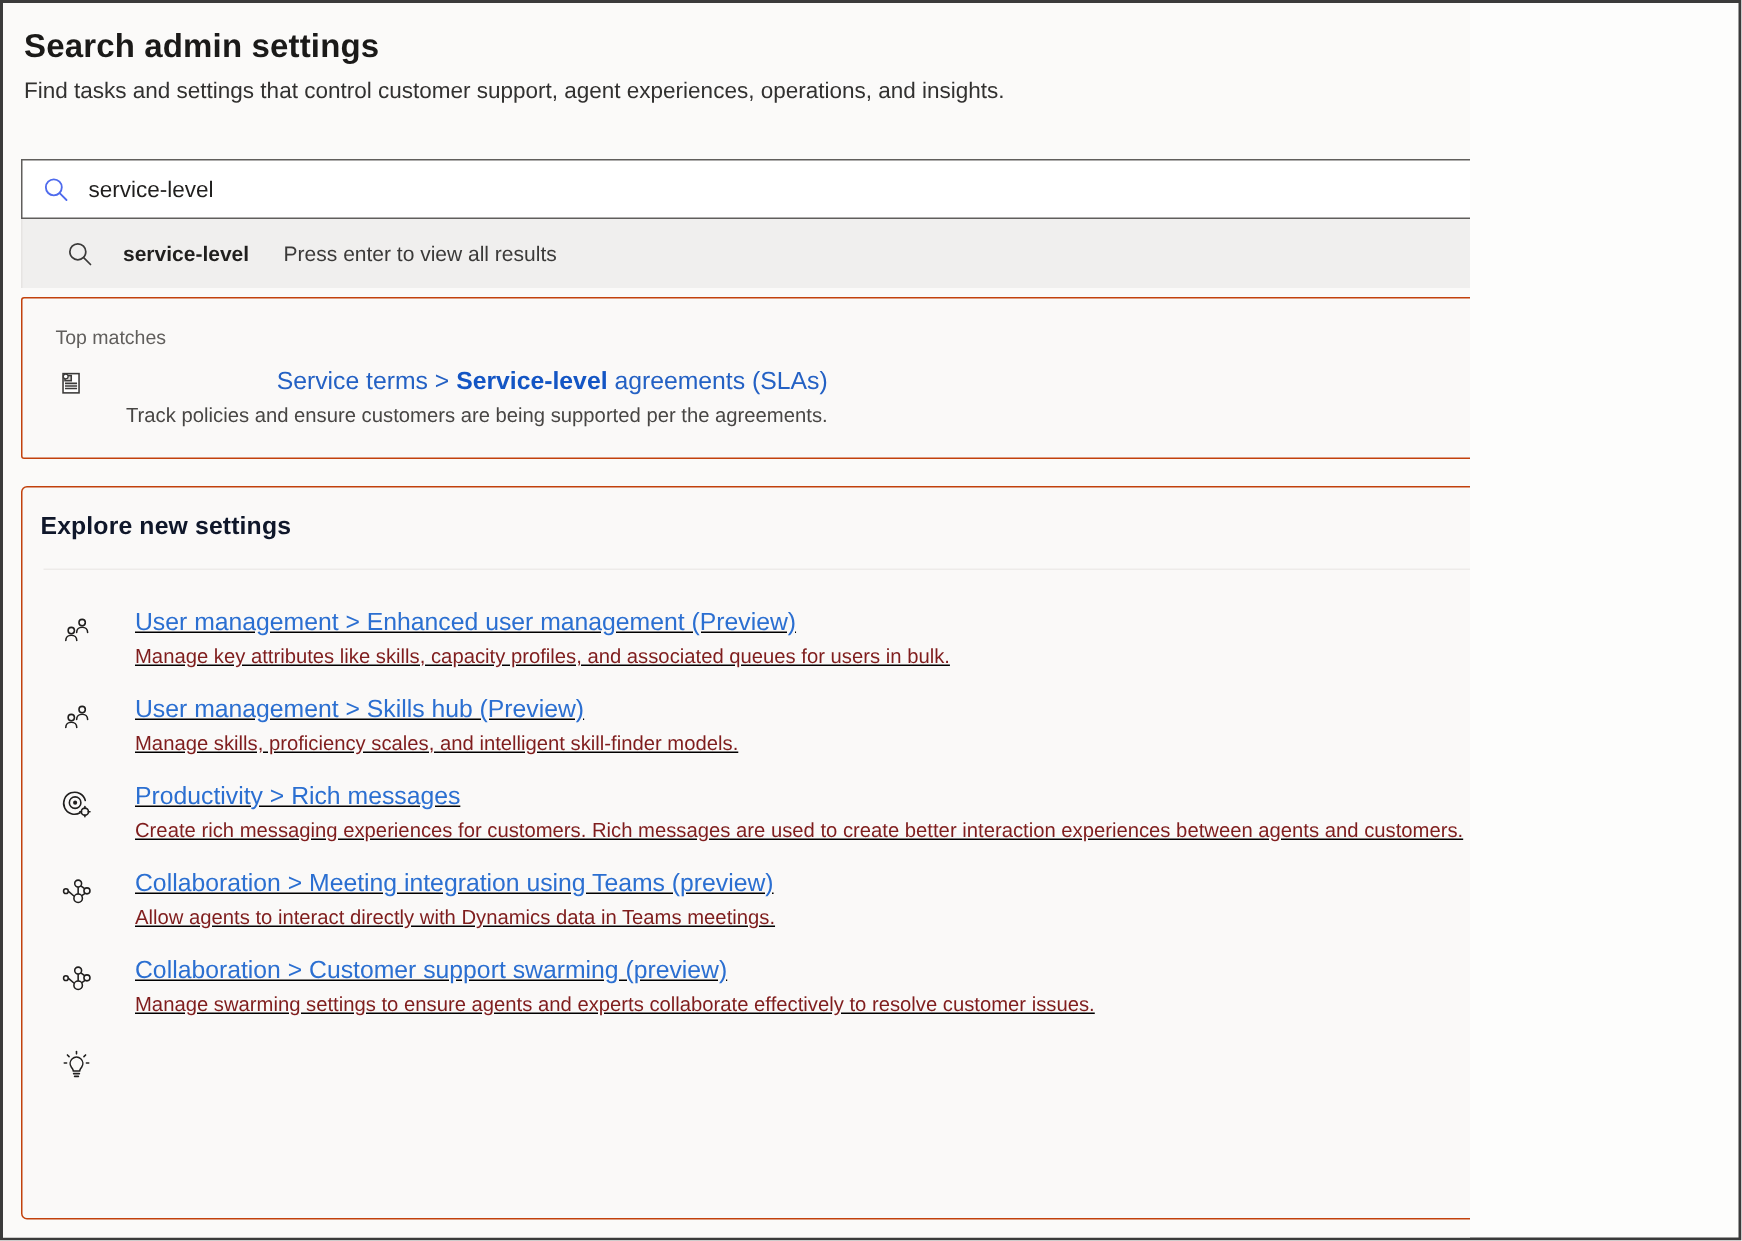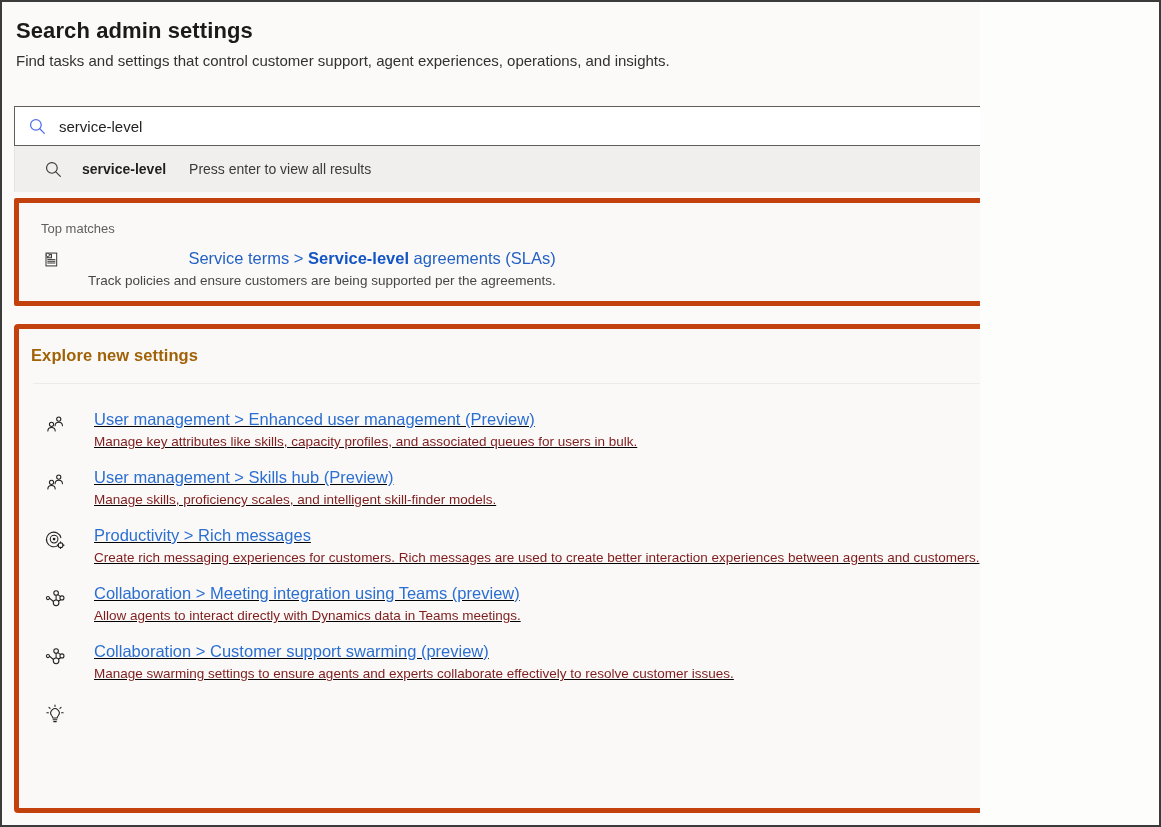--- a/index.html
+++ b/index.html
@@ -130,21 +130,21 @@
     font-size: 14px;
     color: #3b3a39;
     margin-left: 23px;
     white-space: nowrap;
   }
 
   
   .panel {
     box-sizing: border-box;
     background: #faf9f8;
-    border: 5px solid #c2410c;
+    border: 1px solid #c2410c;
     border-radius: 2px;
   }
   .top-matches-panel {
     position: absolute;
     left: 12px;
     top: 196px;
     width: 1130px;
     height: 108px;
   }
   .top-matches-label {
@@ -193,21 +193,21 @@
     position: absolute;
     left: 12px;
     top: 322px;
     width: 1130px;
     height: 489px;
     border-radius: 4px;
   }
   .explore-title {
     font-size: 16.5px;
     font-weight: bold;
-    color: #a16207;
+    color: #0f172a;
     padding: 17px 0 0 12px;
     letter-spacing: .1px;
   }
   .explore-divider {
     height: 1px;
     background: #edebe9;
     margin: 18px 14px 0 14px;
   }
   .explore-list {
     padding: 10px 0 0 0;

